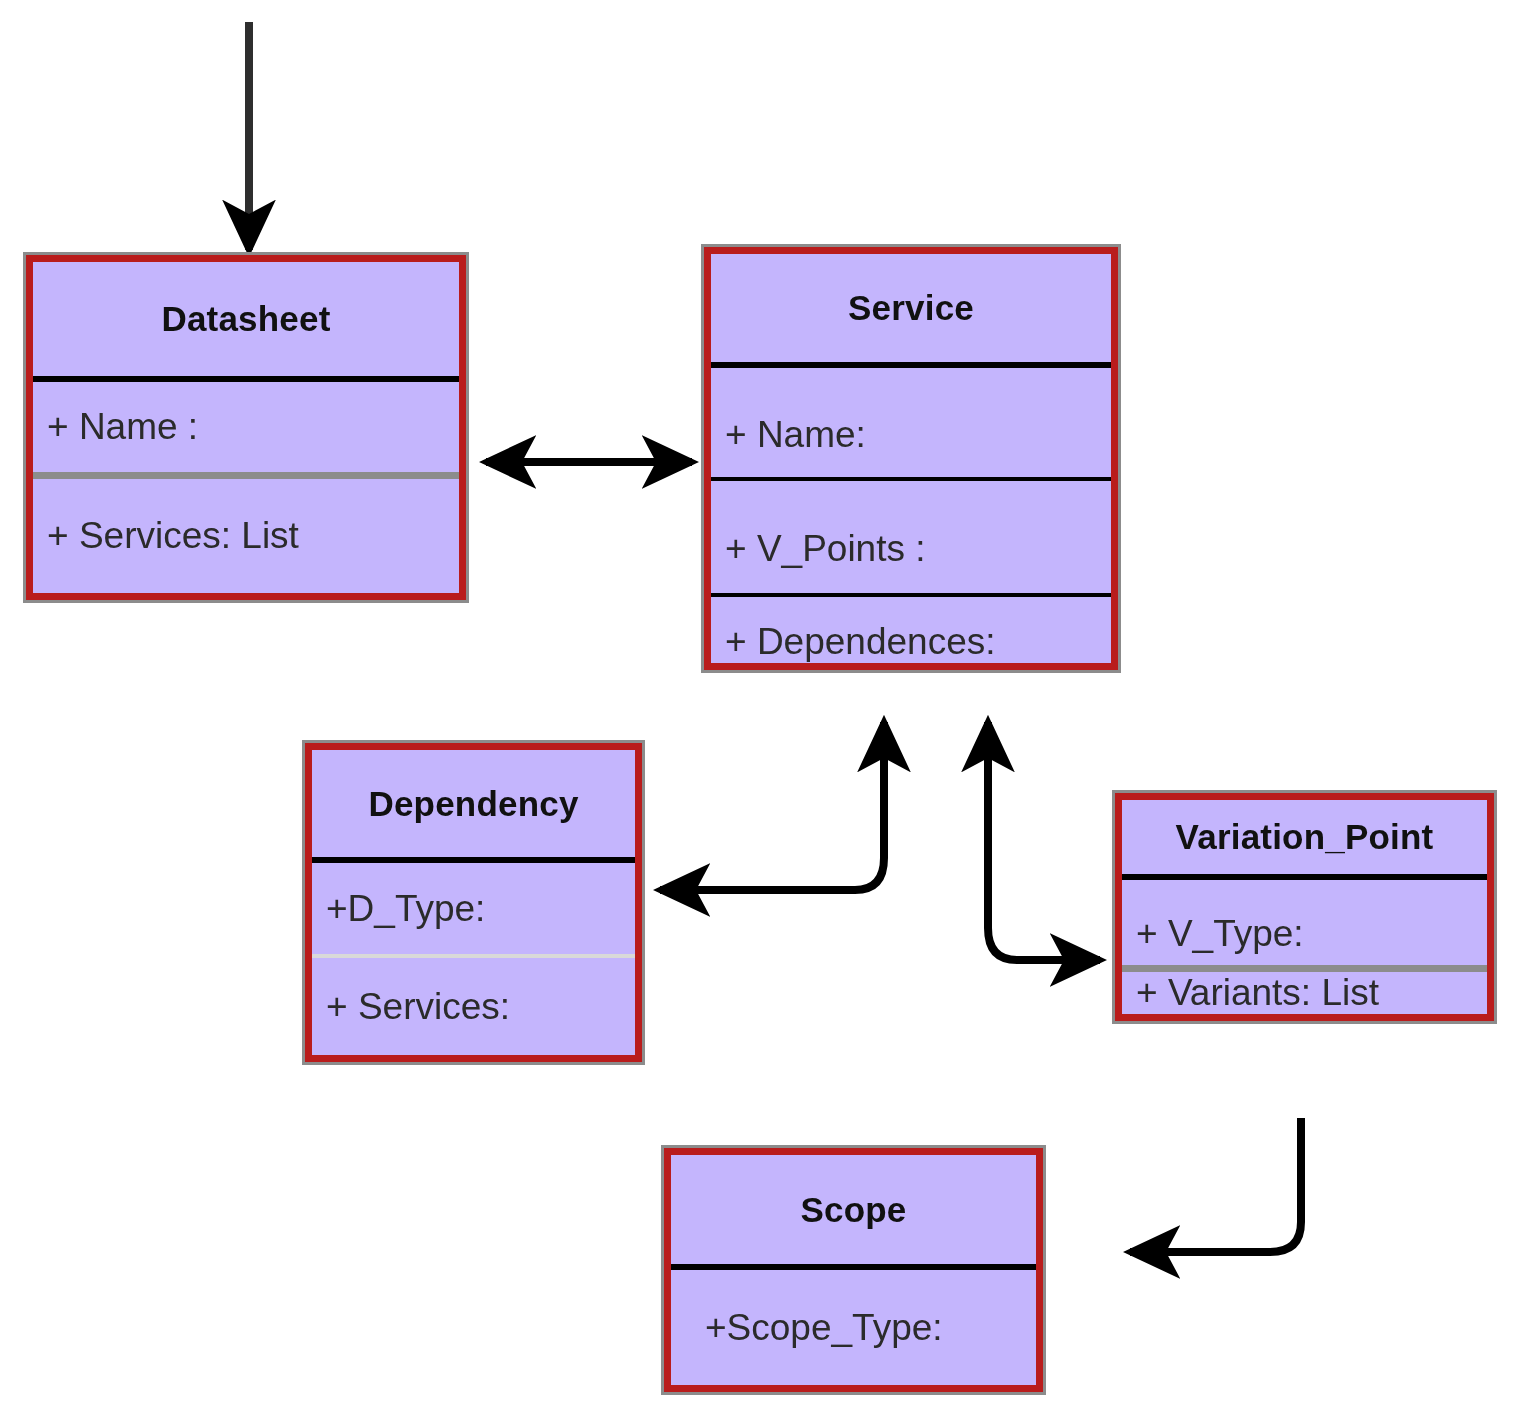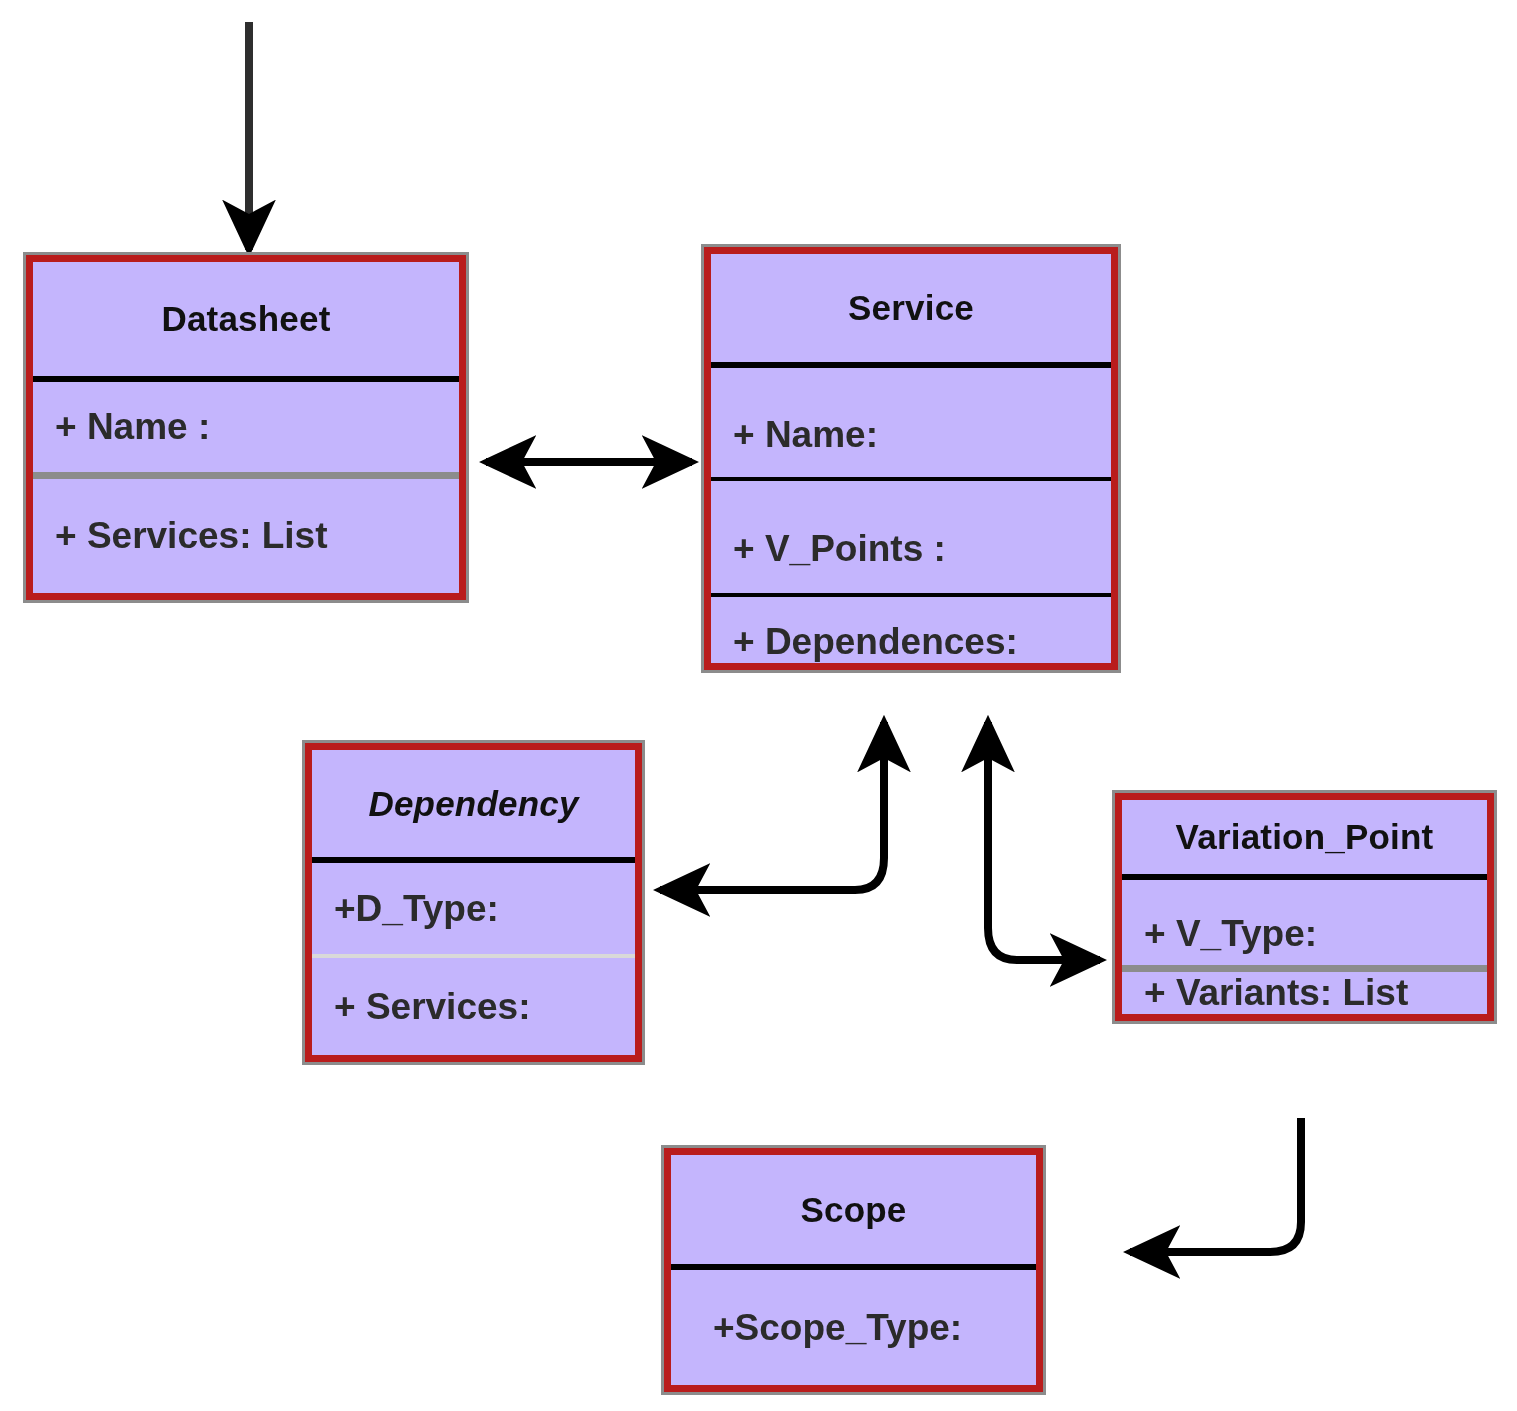--- a/index.html
+++ b/index.html
@@ -44,25 +44,24 @@
     font-weight: bold;
     font-size: 35px;
     color: #111111;
     letter-spacing: 0.2px;
     border-bottom: 6px solid #000000;
   }
   .uml-attr {
     box-sizing: border-box;
     display: flex;
     align-items: center;
-    padding-left: 22px;
+    padding-left: 14px;
     font-size: 37px;
     color: #2b2b2b;
     border-bottom: 4px solid #000000;
-    font-weight: bold;
   }
   .uml-attr.gray-div {
     border-bottom: 7px solid #8c8c8c;
   }
   .uml-attr.last {
     border-bottom: none;
   }
 </style>
 </head>
 <body>
@@ -107,21 +106,21 @@
   </div>
 
   <div class="uml-class" style="left:704px; top:247px; width:414px; height:423px;gap:24px;">
     <div class="uml-title-row" style="height:122px;">Service</div>
     <div class="uml-attr" style="height:95px;">+ Name:</div>
     <div class="uml-attr" style="height:98px;">+ V_Points :</div>
     <div class="uml-attr last" style="flex:1;">+ Dependences:</div>
   </div>
 
   <div class="uml-class" style="left:305px; top:743px; width:337px; height:319px;">
-    <div class="uml-title-row" style="height:113px;font-style:italic;">Dependency</div>
+    <div class="uml-title-row" style="height:113px;">Dependency</div>
     <div class="uml-attr" style="height:95px; border-bottom-color:#d9d9d9;">+D_Type:</div>
     <div class="uml-attr last" style="flex:1;">+ Services:</div>
   </div>
 
   <div class="uml-class" style="left:1115px; top:793px; width:379px; height:228px;">
     <div class="uml-title-row" style="height:112px;">Variation_Point</div>
     <div class="uml-attr gray-div" style="height:95px;margin-top:24px;">+ V_Type:</div>
     <div class="uml-attr last" style="flex:1;">+ Variants: List</div>
   </div>
 

